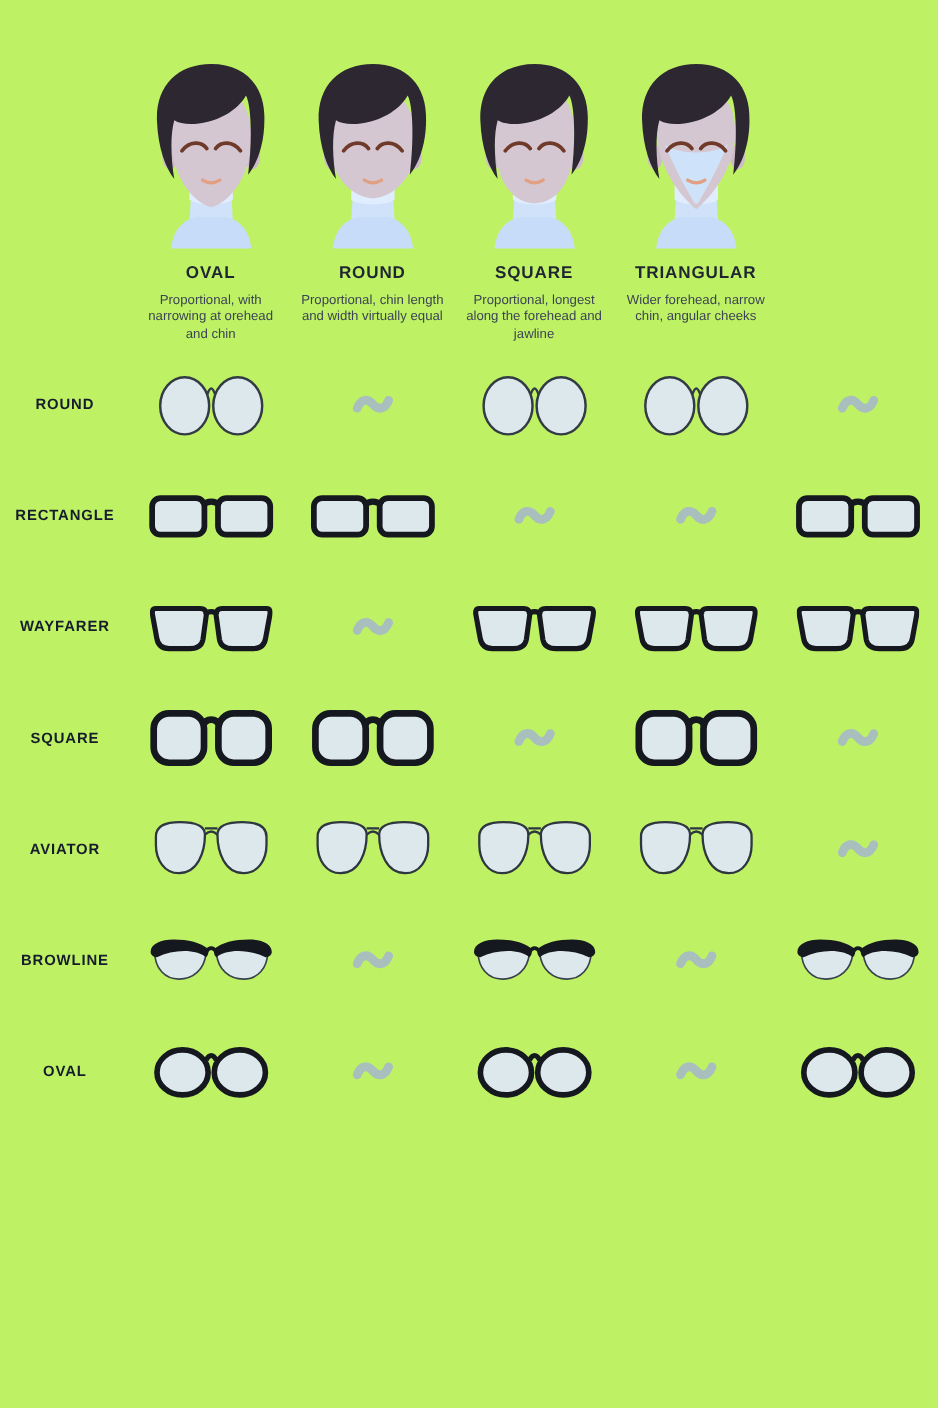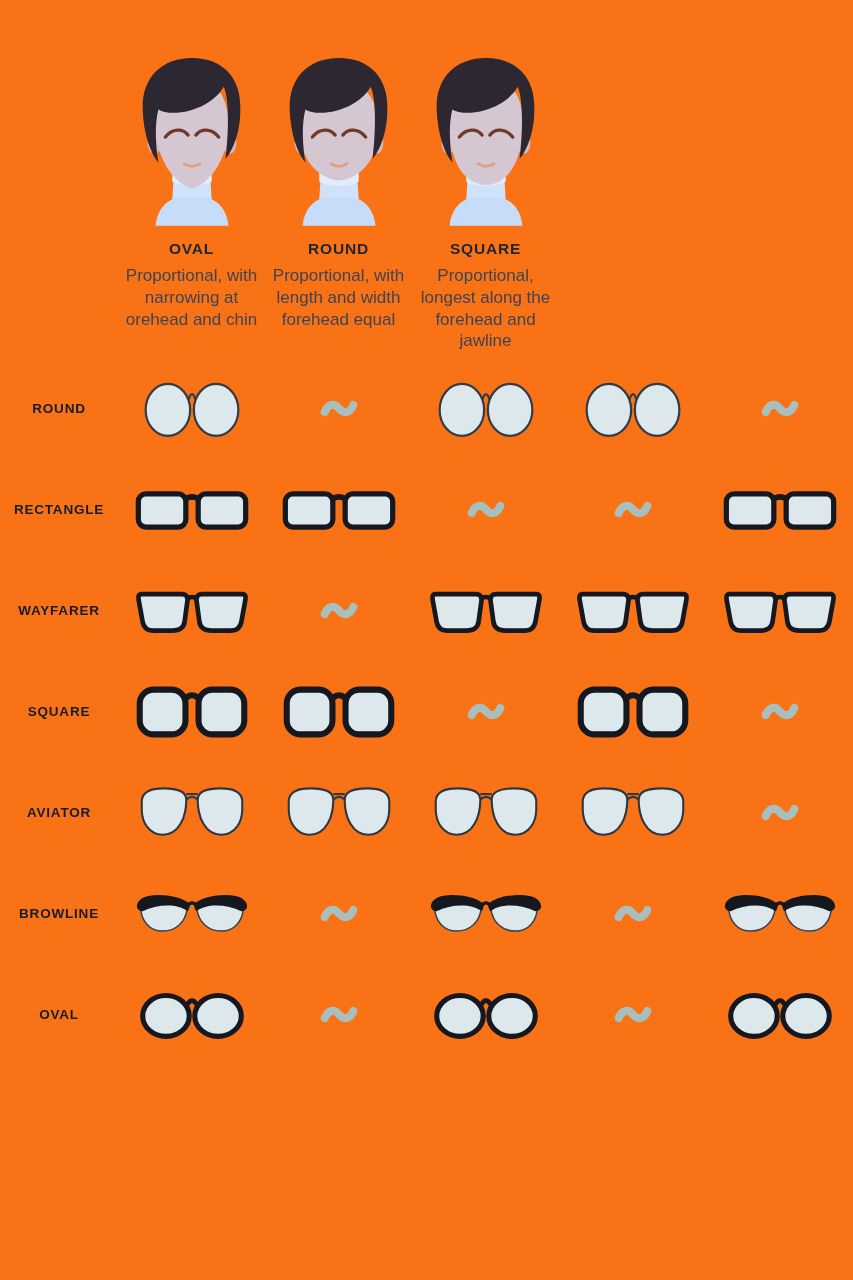--- a/index.html
+++ b/index.html
@@ -5,21 +5,21 @@
   html,body{margin:0;padding:0;}
   body{
     background:#edf1fa;
     font-family:"Liberation Sans", sans-serif;
     -webkit-font-smoothing:antialiased;
   }
   .poster{
     position:relative;
     width:853px;height:1280px;
     margin:0 auto;
-    background:#f97316;
+    background:#bef264;
     overflow:hidden;
   }
   
   .header-grid{
     display:grid;
     grid-template-columns:118px repeat(5,147px);
     padding-top:52px;
     justify-items:center;
     align-items:start;
   }
@@ -29,21 +29,21 @@
   .face-name{
     margin-top:10px;
     font-size:15.5px;font-weight:700;
     letter-spacing:.8px;
     color:#1f2531;
     text-align:center;
   }
   .face-desc{
     margin-top:7px;
     width:136px;
-    font-size:17px;font-weight:500;
+    font-size:12px;font-weight:500;
     line-height:1.28;
     color:#3d4454;
     text-align:center;
   }
   
   .matrix{margin-top:6px;}
   .mrow{
     display:grid;
     grid-template-columns:118px repeat(5,147px);
     height:101px;
@@ -199,31 +199,38 @@
         </svg>
     <div class="face-name">OVAL</div>
     <div class="face-desc">Proportional, with narrowing at orehead and chin</div>
   </div>
 
   <div class="face-col">
     <svg class="face-svg">
           <use href="#face-round"></use>
         </svg>
     <div class="face-name">ROUND</div>
-    <div class="face-desc">Proportional, with length and width forehead equal</div>
+    <div class="face-desc">Proportional, chin length and width virtually equal</div>
   </div>
 
   <div class="face-col">
     <svg class="face-svg">
           <use href="#face-square"></use>
         </svg>
     <div class="face-name">SQUARE</div>
     <div class="face-desc">Proportional, longest along the forehead and jawline</div>
   </div>
 
+  <div class="face-col">
+    <svg class="face-svg">
+          <use href="#face-triangular"></use>
+        </svg>
+    <div class="face-name">TRIANGULAR</div>
+    <div class="face-desc">Wider forehead, narrow chin, angular cheeks</div>
+  </div>
 
 </div>
 
   <div class="matrix" id="matrix">
 
   <div class="mrow">
     <div class="row-label">ROUND</div>
 
   <div class="cell">
     <svg class="gs gs-round">

